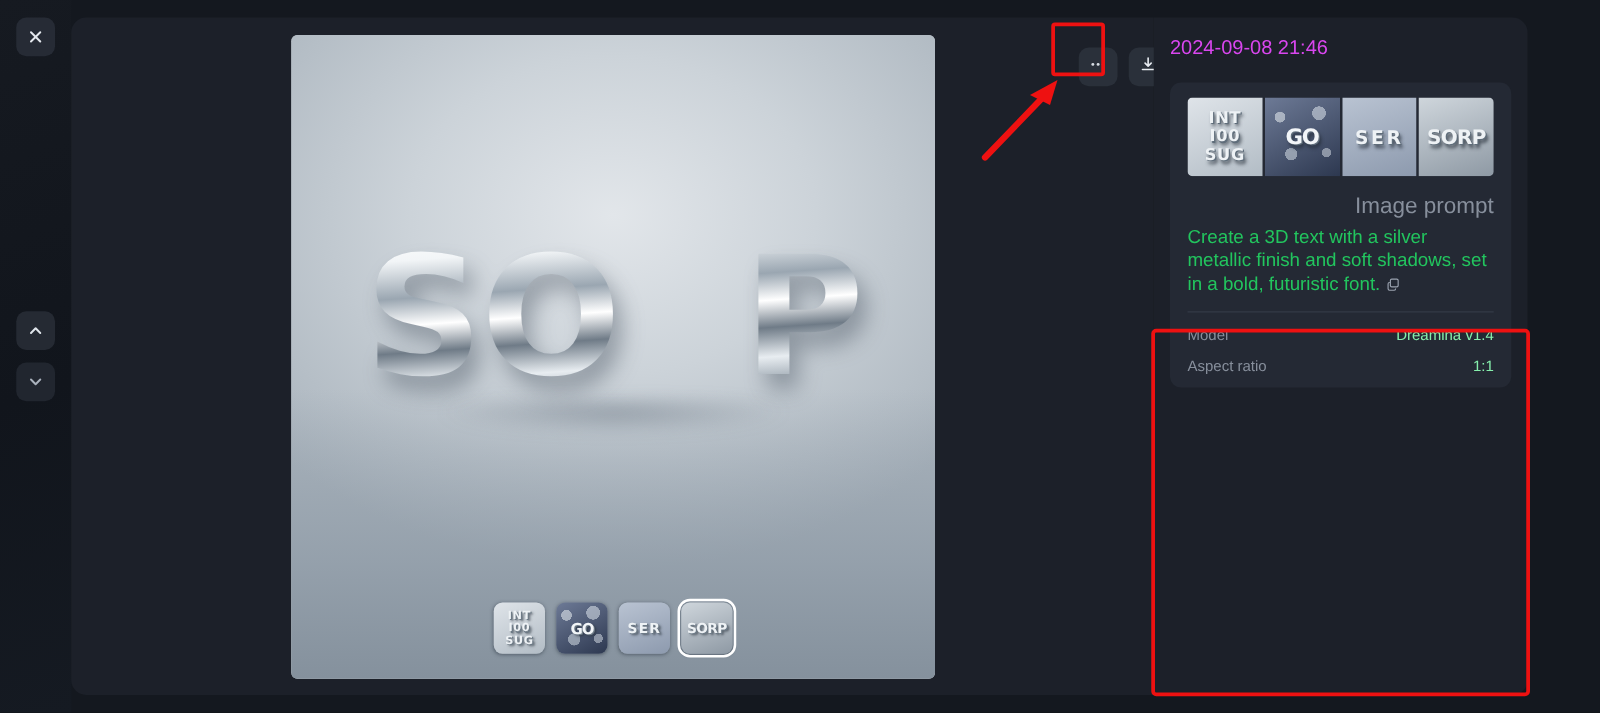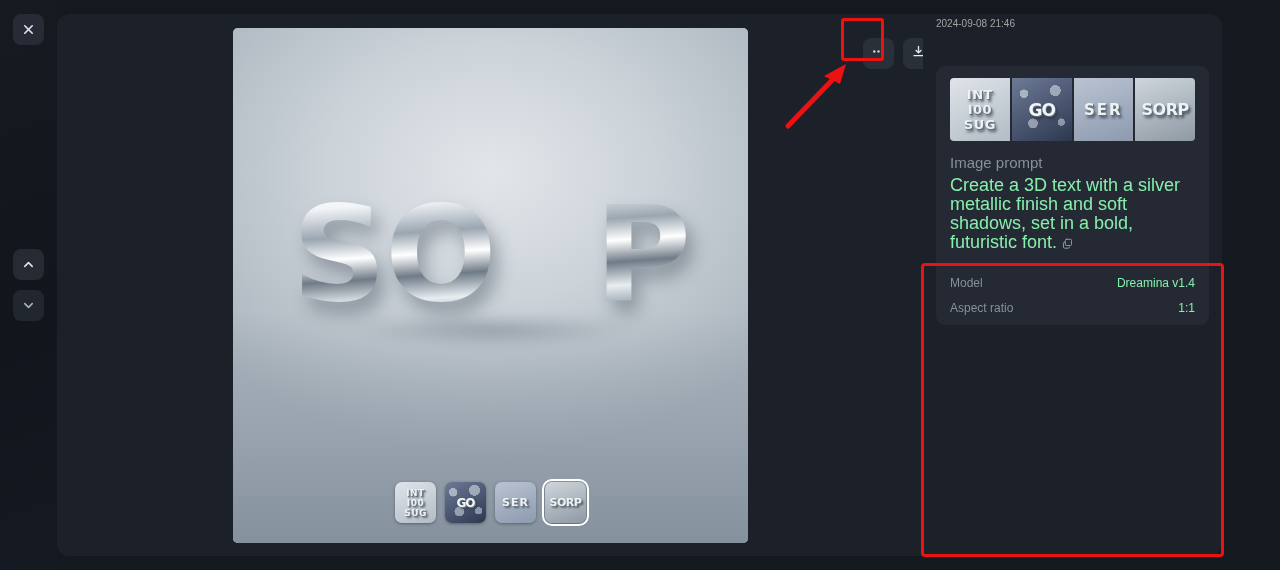--- a/index.html
+++ b/index.html
@@ -115,34 +115,34 @@
     position: absolute; left: 841px; top: 18px; width: 43px; height: 43px;
     border: 3px solid #ee1111; border-radius: 3px; pointer-events: none;
   }
   .arrow-anno { position: absolute; left: 780px; top: 58px; pointer-events: none; }
 
   
   .info {
     position: absolute; left: 923px; top: 14px; width: 299px; height: 542px;
     background: #1c2029; border-radius: 0 12px 12px 0; overflow: hidden;
   }
-  .info-time { position:absolute; left: 13px; top: 4px; font-size: 10px; color: #a3a3a3; }
+  .info-time { position:absolute; left: 13px; top: 16px; font-size: 16px; color: #d946ef; }
   .info-card {
     position: absolute; left: 13px; top: 52px; width: 273px;
     background: #242934; border-radius: 9px; padding: 12px 14px 10px;
   }
   .ref-strip { display: flex; gap: 2px; border-radius: 4px; overflow: hidden; }
   .ref { width: 62px; height: 63px; position: relative; overflow: hidden; flex: 1; }
   .ref .vt-label { text-shadow: 1px 1px 0 #5f6d7a, 2px 3px 3px rgba(35,43,53,.75); }
   .ref.vt-a .vt-label { font-size: 13px; line-height: 15px; }
   .ref.vt-b .vt-label { font-size: 17px; }
   .ref.vt-c .vt-label { font-size: 15px; letter-spacing: 2px; }
   .ref.vt-d .vt-label { font-size: 16px; }
-  .lbl { font-size: 15px; color: #878f9c; margin-top: 13px; }
-  .prompt { font-size: 18px; color: #86efac; line-height: 19px; margin-top: 5px; }
+  .lbl { font-size: 18px; color: #878f9c; margin-top: 13px; text-align: right; }
+  .prompt { font-size: 15px; color: #22c55e; line-height: 19px; margin-top: 5px; }
   .copy-ic { display:inline-block; vertical-align: -1px; margin-left: 5px; cursor: pointer; }
   .divider { height:1px; background:#333a46; margin: 11px 0 0; }
   .kv { display:flex; justify-content:space-between; align-items:flex-start; margin-top: 11px; }
   .kv .k { font-size: 12px; color: #878f9c; }
   .kv .v { font-size: 12px; color: #86efac; }
   .hl-menu {
     position: absolute; left: 921px; top: 263px; width: 303px; height: 294px;
     border: 3px solid #ee1111; border-radius: 4px; pointer-events: none;
   }
   svg { stroke-linecap: round; stroke-linejoin: round; }

